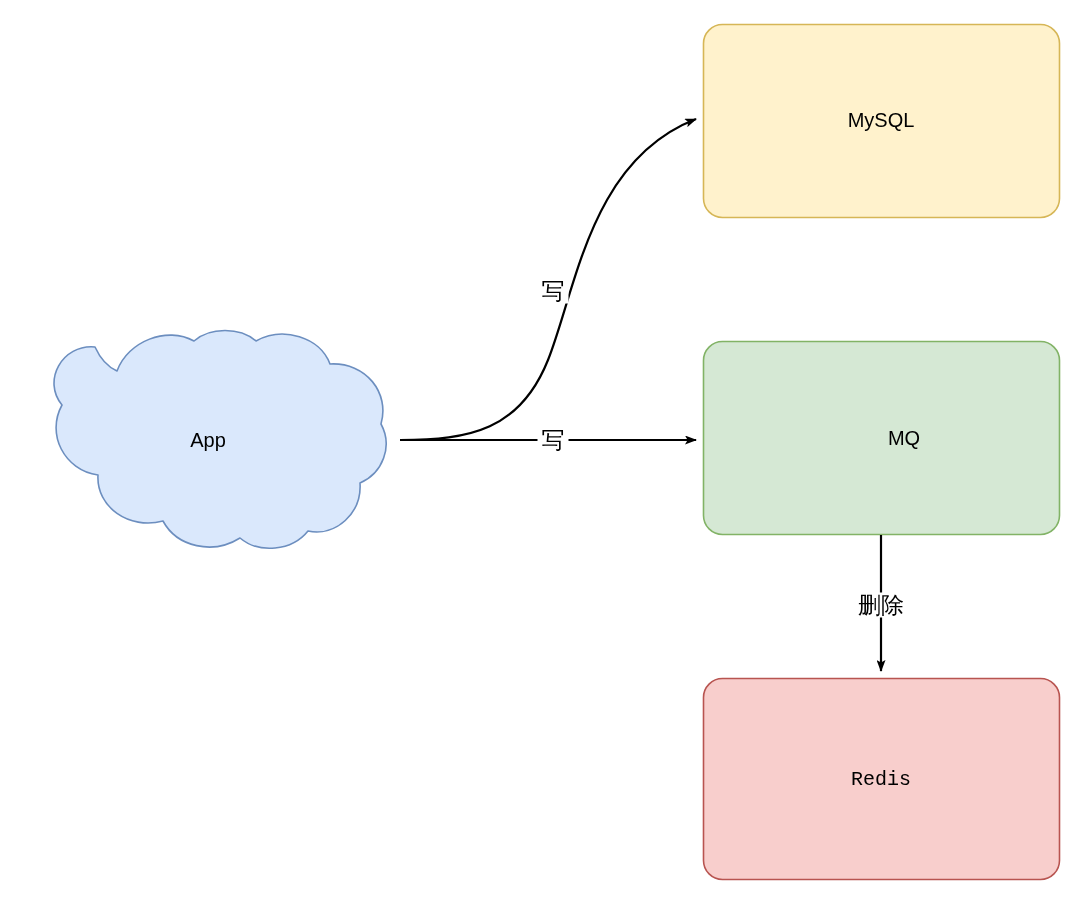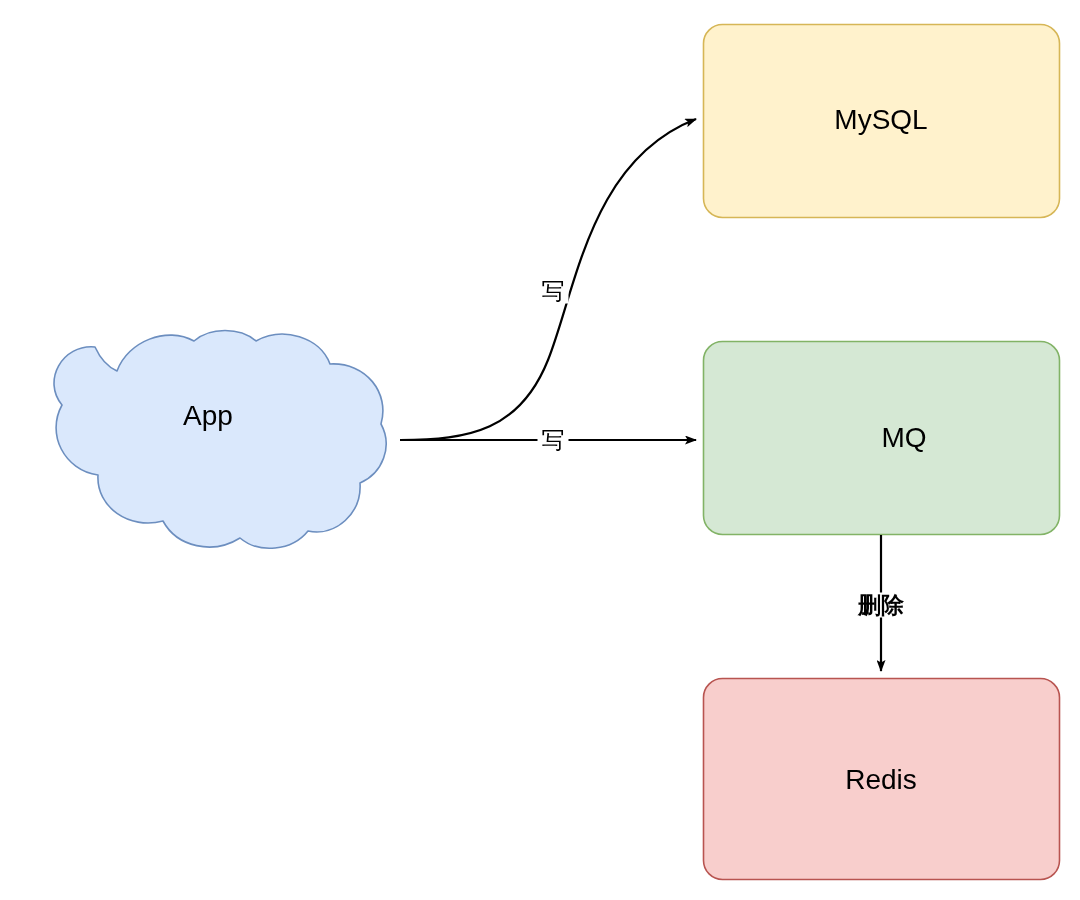--- a/index.html
+++ b/index.html
@@ -23,21 +23,21 @@
   #diagram-svg {
     position: absolute;
     top: 0;
     left: 0;
     width: 1080px;
     height: 900px;
   }
   .node-label {
     position: absolute;
     font-family: "Liberation Sans", "DejaVu Sans", sans-serif;
-    font-size: 28px;
+    font-size: 20px;
     color: #000000;
     line-height: 1;
     white-space: nowrap;
     transform: translate(-50%, -50%);
     pointer-events: none;
     text-align: center;
   }
   .edge-label {
     position: absolute;
     font-family: "Liberation Sans", "DejaVu Sans", sans-serif;
@@ -99,27 +99,27 @@
 
     <g>
       <path d="M 400,440 L 696,440" fill="none" stroke="#000000" stroke-width="2.2" marker-end="url(#arrowhead-black)"></path>
     </g>
 
     <g>
       <path d="M 881,535 L 881,671" fill="none" stroke="#000000" stroke-width="2.2" marker-end="url(#arrowhead-black)"></path>
     </g>
   </svg>
 
-  <div class="node-label" style="left:208px; top:416px;">App</div>
+  <div class="node-label" style="left:208px; top:440px;">App</div>
 
   <div class="node-label" style="left:881px; top:120px;">MySQL</div>
 
   <div class="node-label" style="left:881px; top:438px;margin-left:23px;">MQ</div>
 
-  <div class="node-label" style="left:881px; top:780px;">Redis</div>
+  <div class="node-label" style="left:881px; top:780px;font-family:Liberation Mono, monospace;">Redis</div>
 
   <div class="edge-label" style="left:553px; top:291px;">写</div>
 
   <div class="edge-label" style="left:553px; top:440px;">写</div>
 
-  <div class="edge-label" style="left:881px; top:605px;font-weight:bold;">删除</div>
+  <div class="edge-label" style="left:881px; top:605px;">删除</div>
 
 </div>
 
 </body></html>

